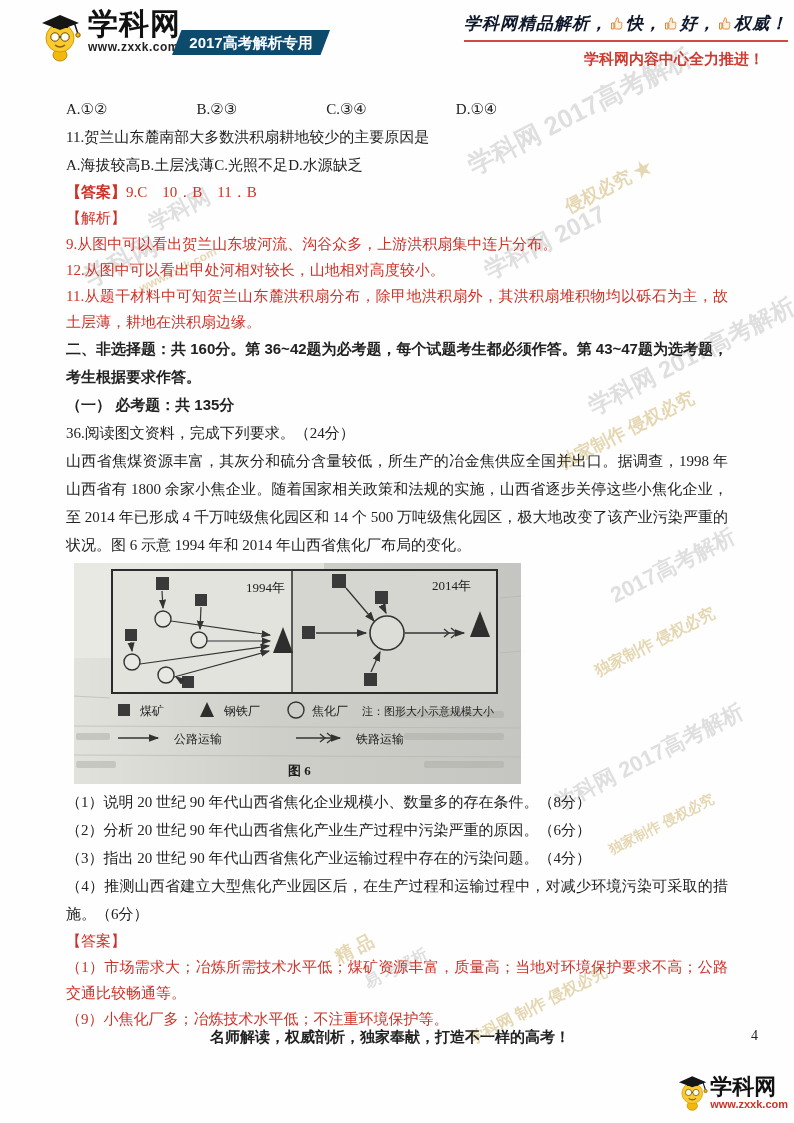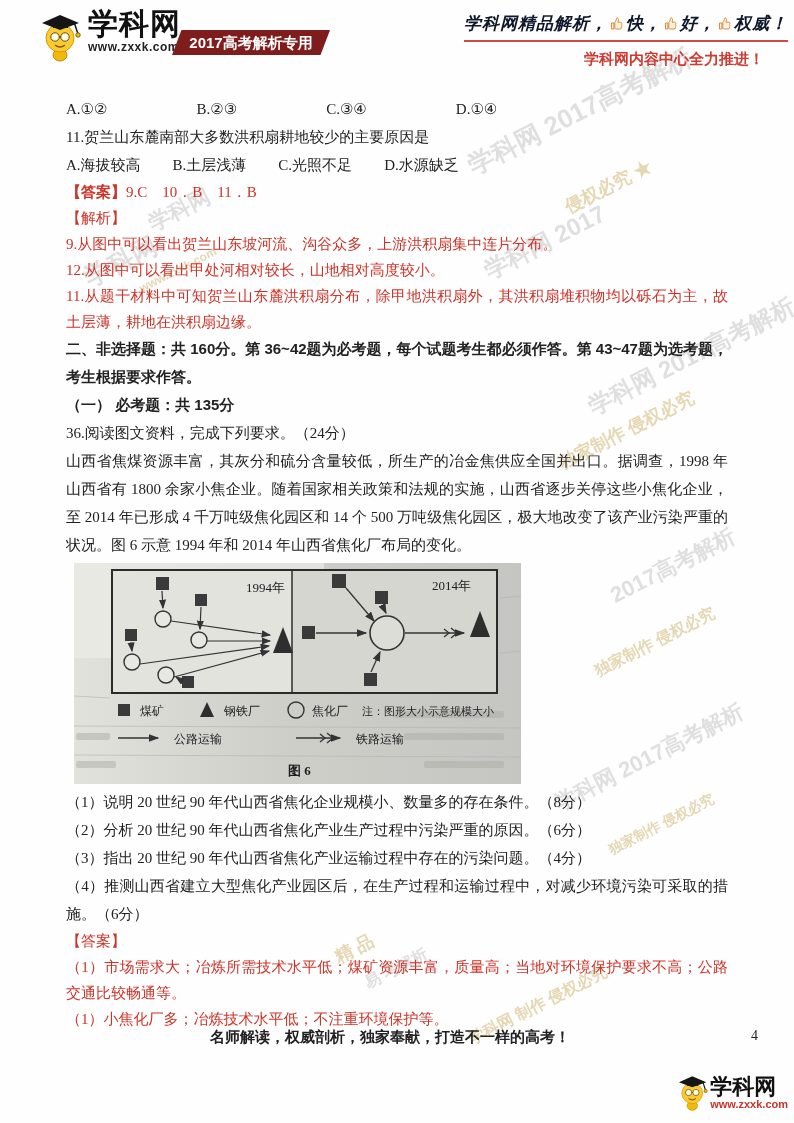--- a/index.html
+++ b/index.html
@@ -15,37 +15,37 @@
   .wm-gray{color:#c7c7c7; opacity:.55;}
   .wm-gold{color:#d8c38b; opacity:.65;}
   
   .header{position:absolute; left:0; top:0; width:100%; height:92px; z-index:3;}
   .logo-group{position:absolute; left:38px; top:8px; display:flex; align-items:flex-start;}
   .logo-text{margin-left:4px;}
   .logo-name{font-family:"Liberation Sans",sans-serif; font-weight:bold; font-size:30px; color:#111; line-height:32px; letter-spacing:1px;}
   .logo-url{font-family:"Liberation Sans",sans-serif; font-weight:bold; font-size:12px; color:#222; letter-spacing:.5px;}
   .banner{
     position:absolute; left:172px; top:30px; width:158px; height:25px;
-    background:#7f1d1d; color:#fff; font-family:"Liberation Sans",sans-serif;
+    background:#0c4a6e; color:#fff; font-family:"Liberation Sans",sans-serif;
     font-weight:bold; font-size:15px; line-height:25px; text-align:center;
     clip-path:polygon(6% 0, 100% 0, 94% 100%, 0 100%);
   }
   .slogans{position:absolute; right:6px; top:12px; width:370px; text-align:right;}
   .callig{
     display:inline-block; color:#0f172a; font-weight:bold; font-size:17px;
     font-style:italic; letter-spacing:1px; padding-bottom:4px;
     border-bottom:2px solid #cf4a42; font-family:"Liberation Sans",sans-serif;
   }
   .callig .thumb{display:inline-block; vertical-align:-2px; margin:0 1px;}
   .sub-slogan{margin-top:8px; padding-right:24px; color:#cf3a30; font-weight:bold; font-size:15px; font-family:"Liberation Sans",sans-serif;}
   
   .main{position:absolute; left:66px; top:95px; width:662px; z-index:2;}
   .ln{font-size:15px; line-height:28px;}
   .opts{display:flex; gap:89px;}
-  .opts2{display:flex; gap:32px;}
+  .opts2{display:flex; }
   .red{color:#cc3328; line-height:26px;}
   .red .tag{font-weight:bold;}
   .bold-head{font-family:"Liberation Sans",sans-serif; font-weight:bold; font-size:15px; line-height:28px; text-align:justify;}
   .just{text-align:justify;}
   
   .fig-wrap{margin:4px 0 4px 8px; width:447px; line-height:0;}
   
   .footer-line{position:absolute; left:0; right:14px; top:1028px; text-align:center;
     font-weight:bold; font-size:15px; z-index:2; font-family:"Liberation Serif",serif;}
   .page-num{position:absolute; right:36px; top:1028px; font-size:14px; z-index:2;}
@@ -253,21 +253,21 @@
       </svg>
     </div>
 
     <div class="ln just">（1）说明 20 世纪 90 年代山西省焦化企业规模小、数量多的存在条件。（8分）</div>
     <div class="ln just">（2）分析 20 世纪 90 年代山西省焦化产业生产过程中污染严重的原因。（6分）</div>
     <div class="ln just">（3）指出 20 世纪 90 年代山西省焦化产业运输过程中存在的污染问题。（4分）</div>
     <div class="ln just">（4）推测山西省建立大型焦化产业园区后，在生产过程和运输过程中，对减少环境污染可采取的措施。（6分）</div>
 
     <div class="ln red tag">【答案】</div>
     <div class="ln red just">（1）市场需求大；冶炼所需技术水平低；煤矿资源丰富，质量高；当地对环境保护要求不高；公路交通比较畅通等。</div>
-    <div class="ln red just">（1）小焦化厂多；冶炼技术水平低；不注重环境保护等。</div>
+    <div class="ln red just">（9）小焦化厂多；冶炼技术水平低；不注重环境保护等。</div>
   </div>
 
   <div class="footer-line">名师解读，权威剖析，独家奉献，打造不一样的高考！</div>
   <div class="page-num">4</div>
 
   <div class="corner-logo">
     <span>
       <svg width="34" height="42" viewBox="0 0 46 54">
         <ellipse cx="22" cy="47" rx="7" ry="6" fill="#f2b90d" stroke="#c28a00"></ellipse>
         <circle cx="22" cy="30" r="14" fill="#f9cb30" stroke="#d89b00"></circle>

